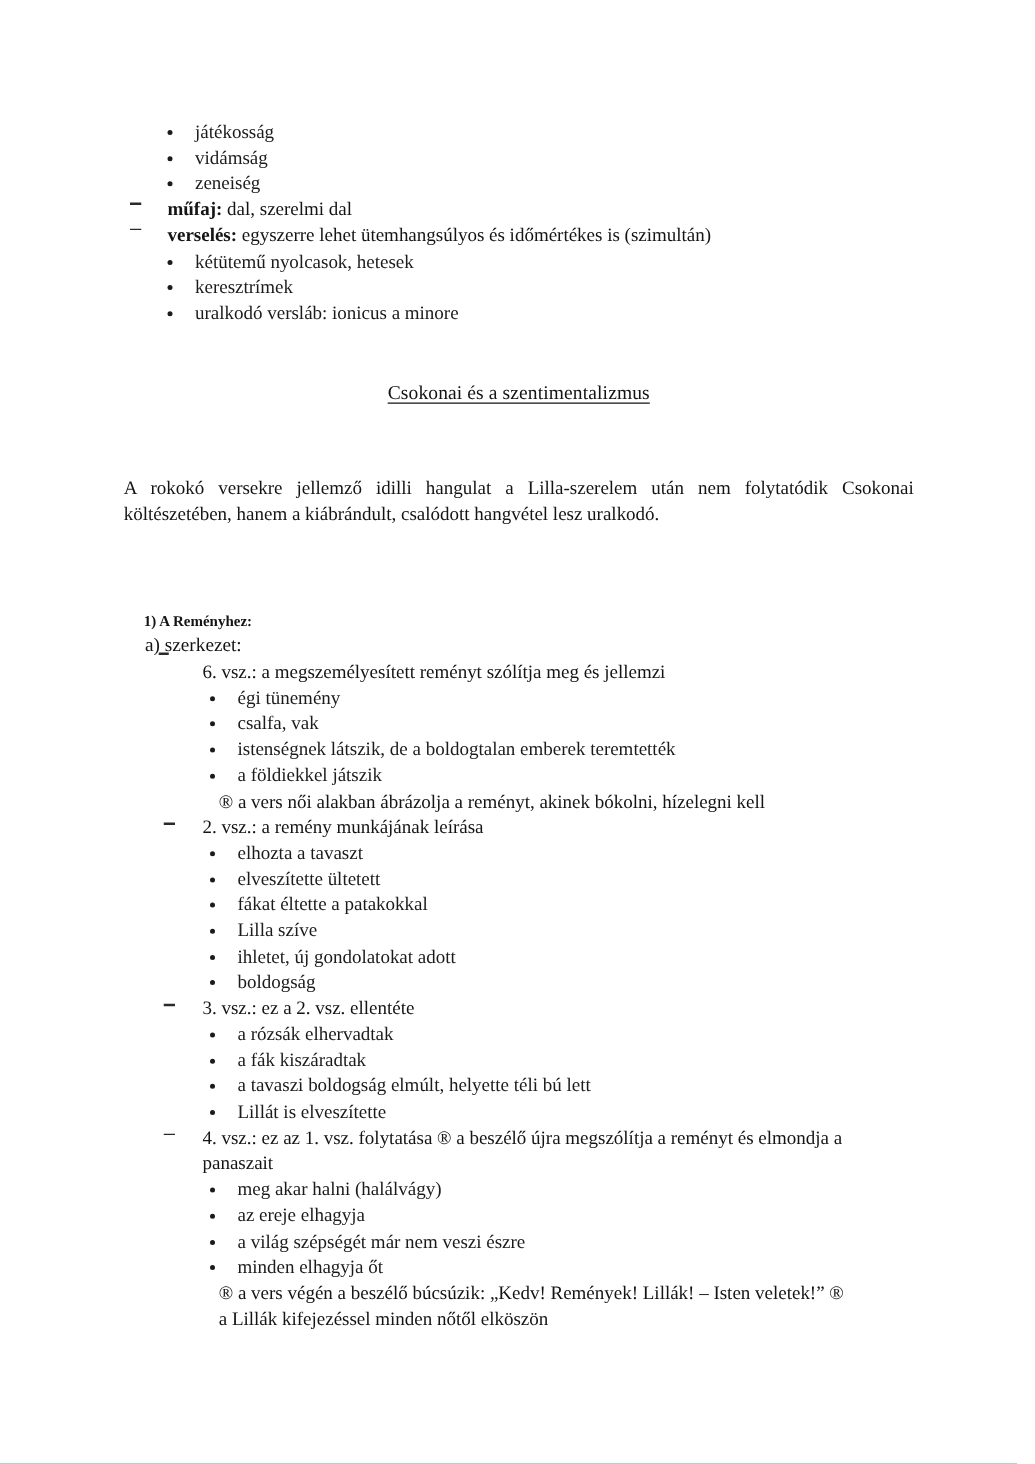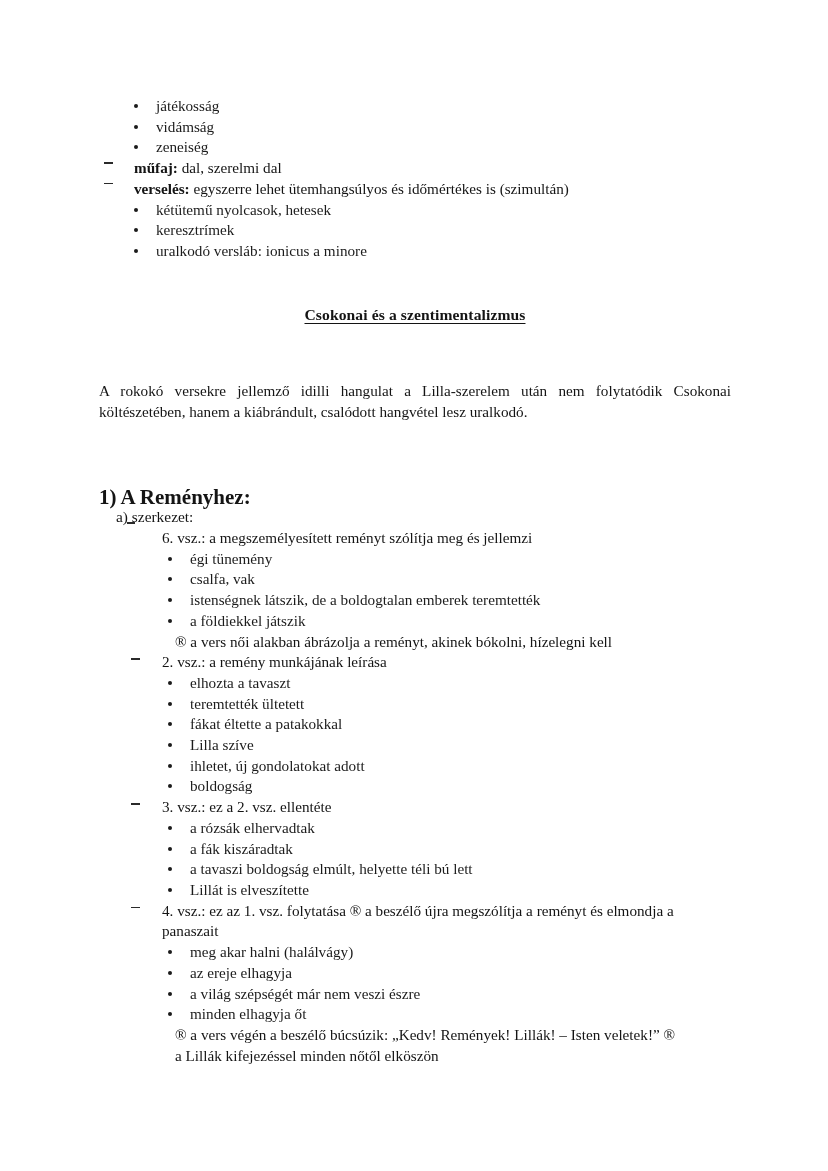--- a/index.html
+++ b/index.html
@@ -103,43 +103,43 @@
     margin-left: 76px;
     font-size: 15.2px;
     line-height: 20.7px;
   }
 
   b, .b { font-weight: 700; }
 
   
   .heading {
     text-align: center;
-    font-weight: 700;
+    font-weight: 400;
     font-size: 15.6px;
     letter-spacing: 0.1px;
   }
   .heading span {
     text-decoration: underline;
     text-underline-offset: 2.5px;
   }
 
   
   .para {
     text-align: justify;
     font-size: 15.2px;
     line-height: 21.5px;
     text-justify: inter-word;
   }
 
   
   .num1 {
     font-weight: 700;
-    font-size: 21px;
-    line-height: 20.7px;
-    margin-left: 0px;
+    font-size: 12px;
+    line-height: 20.7px;
+    margin-left: 16px;
   }
   .num2 {
     position: relative;
     font-weight: 400;
     font-size: 15.4px;
     line-height: 20.7px;
     margin-left: 17px;
   }
   .num2 .dash {
     left: 11px;
@@ -248,21 +248,21 @@
       <div class="vsz">
         <span class="dash"></span>
         <span>2. vsz.: a remény munkájának leírása</span>
       </div>
       <div class="row bullet lvlB">
         <span class="dot"></span>
         <span class="txt">elhozta a tavaszt</span>
       </div>
       <div class="row bullet lvlB">
         <span class="dot"></span>
-        <span class="txt">teremtették ültetett</span>
+        <span class="txt">elveszítette ültetett</span>
       </div>
       <div class="row bullet lvlB">
         <span class="dot"></span>
         <span class="txt">fákat éltette a patakokkal</span>
       </div>
       <div class="row bullet lvlB">
         <span class="dot"></span>
         <span class="txt">Lilla szíve</span>
       </div>
       <div class="row bullet lvlB">

